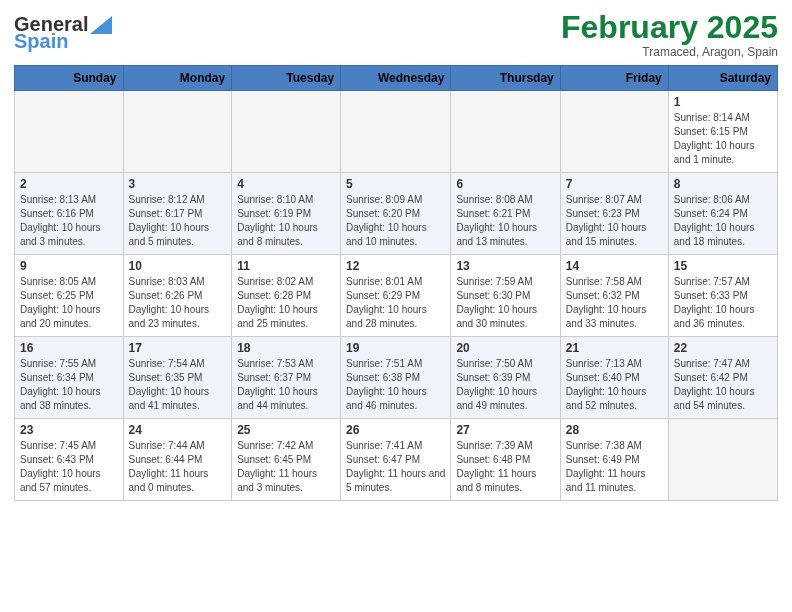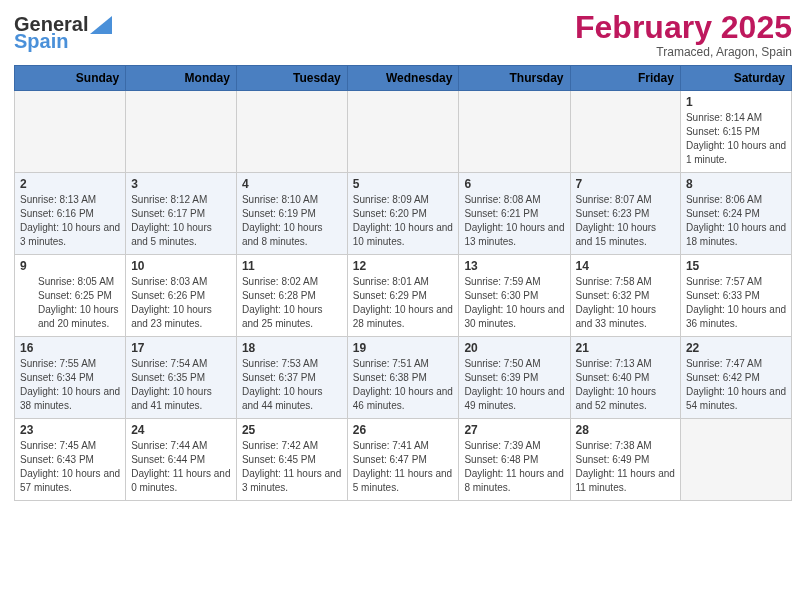--- a/index.html
+++ b/index.html
@@ -5,21 +5,21 @@
     * { margin: 0; padding: 0; box-sizing: border-box; }
     body {
       font-family: Arial, sans-serif;
       background: #fff;
       width: 792px;
       height: 612px;
       overflow: hidden;
     }
     .container {
       width: 792px;
-      padding: 10px 0 10px 14px;
+      padding: 10px 14px 10px 14px;
     }
     .header-row {
       display: flex;
       justify-content: space-between;
       align-items: flex-start;
       margin-bottom: 6px;
     }
     .logo {
       display: flex;
       align-items: center;
@@ -39,21 +39,21 @@
       width: 22px;
       height: 18px;
       margin-left: 2px;
     }
     .title-block {
       text-align: right;
     }
     .month-title {
       font-size: 32px;
       font-weight: bold;
-      color: #be185d;
+      color: #15803d;
       line-height: 1.1;
     }
     .subtitle {
       font-size: 12px;
       color: #555;
     }
     .calendar {
       width: 100%;
       border-collapse: collapse;
       border: 1px solid #ccc;
@@ -189,21 +189,21 @@
           <td>
             <span class="day-number">8</span>
             <div class="day-info" style="white-space: pre-line;">Sunrise: 8:06 AM
 Sunset: 6:24 PM
 Daylight: 10 hours and 18 minutes.</div>
           </td>
         </tr>
         <tr>
           <td>
             <span class="day-number">9</span>
-            <div class="day-info" style="white-space: pre-line; margin-left: 18px;">Sunrise: 8:05 AM
+            <div class="day-info" style="white-space: pre-line;">Sunrise: 8:05 AM
 Sunset: 6:25 PM
 Daylight: 10 hours and 20 minutes.</div>
           </td>
           <td>
             <span class="day-number">10</span>
             <div class="day-info" style="white-space: pre-line;">Sunrise: 8:03 AM
 Sunset: 6:26 PM
 Daylight: 10 hours and 23 minutes.</div>
           </td>
           <td>

